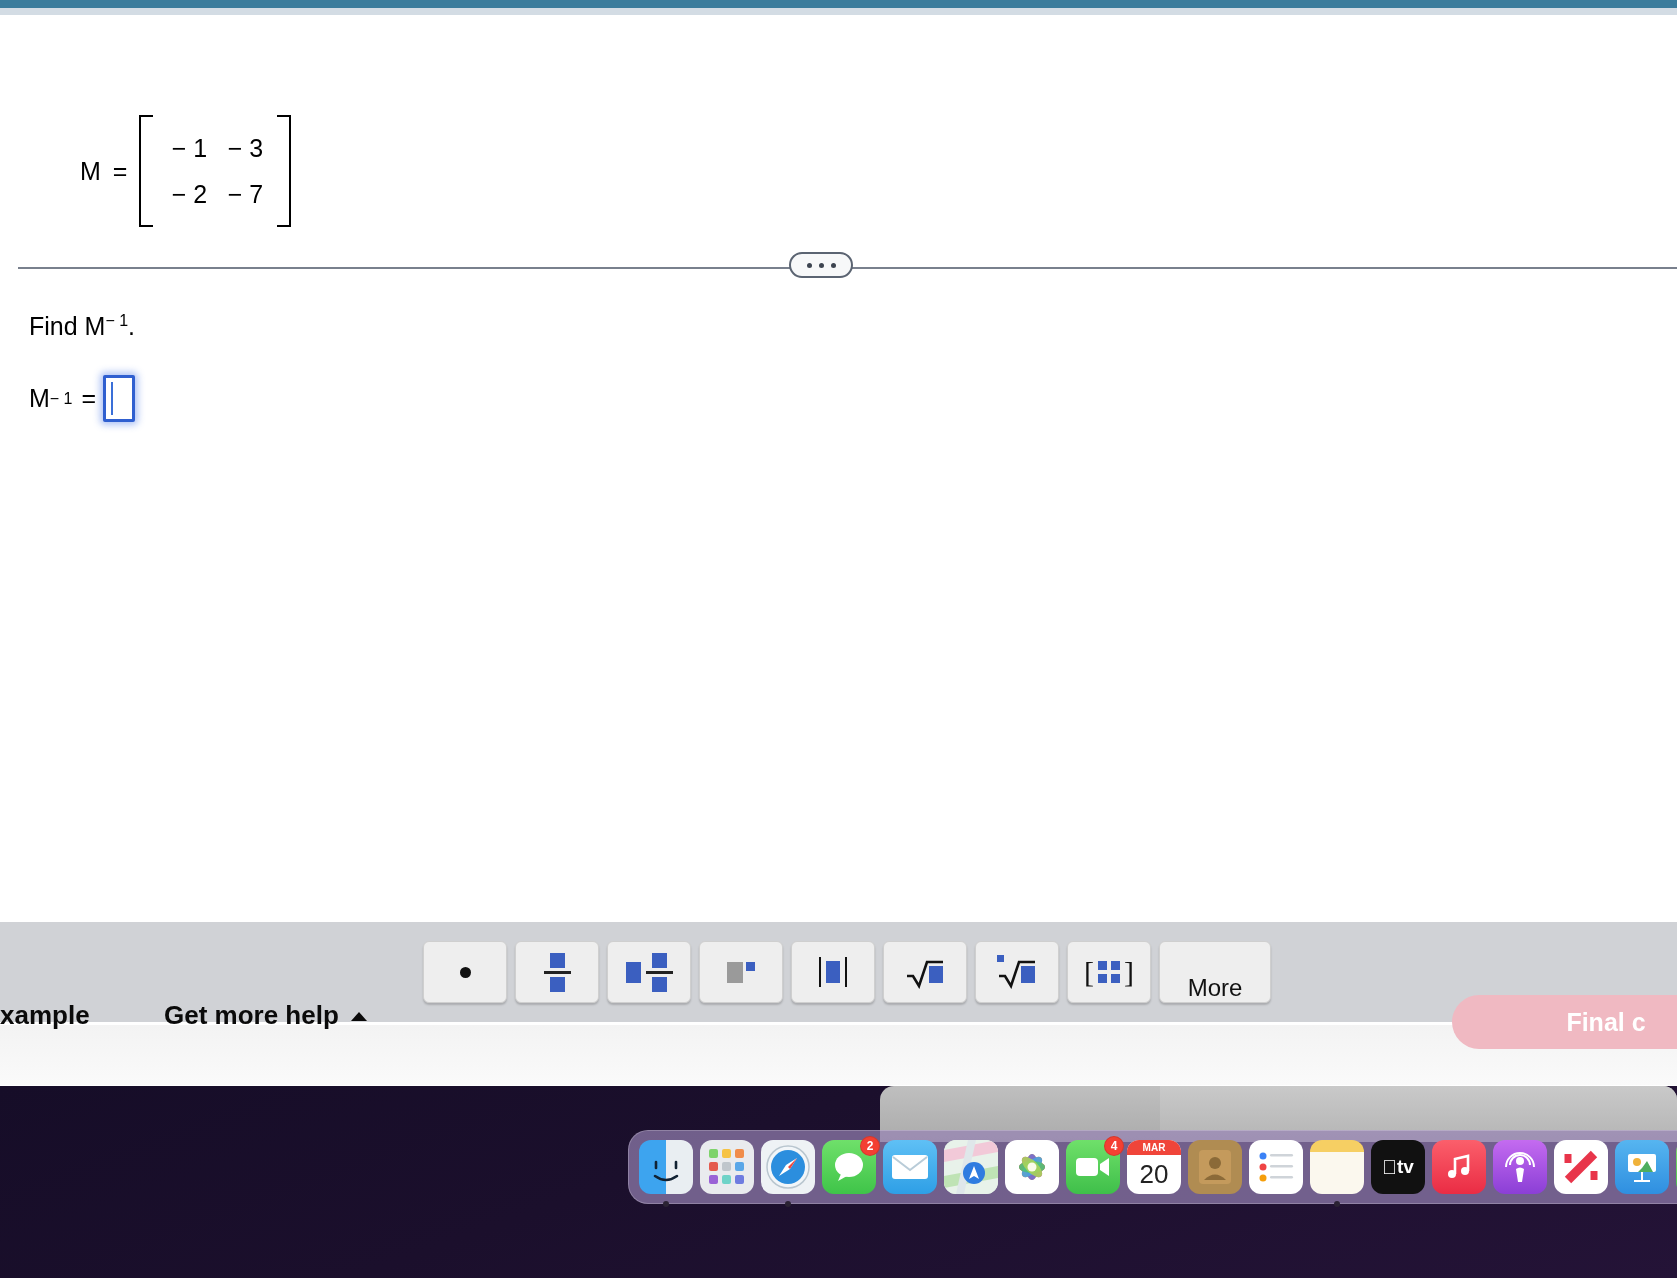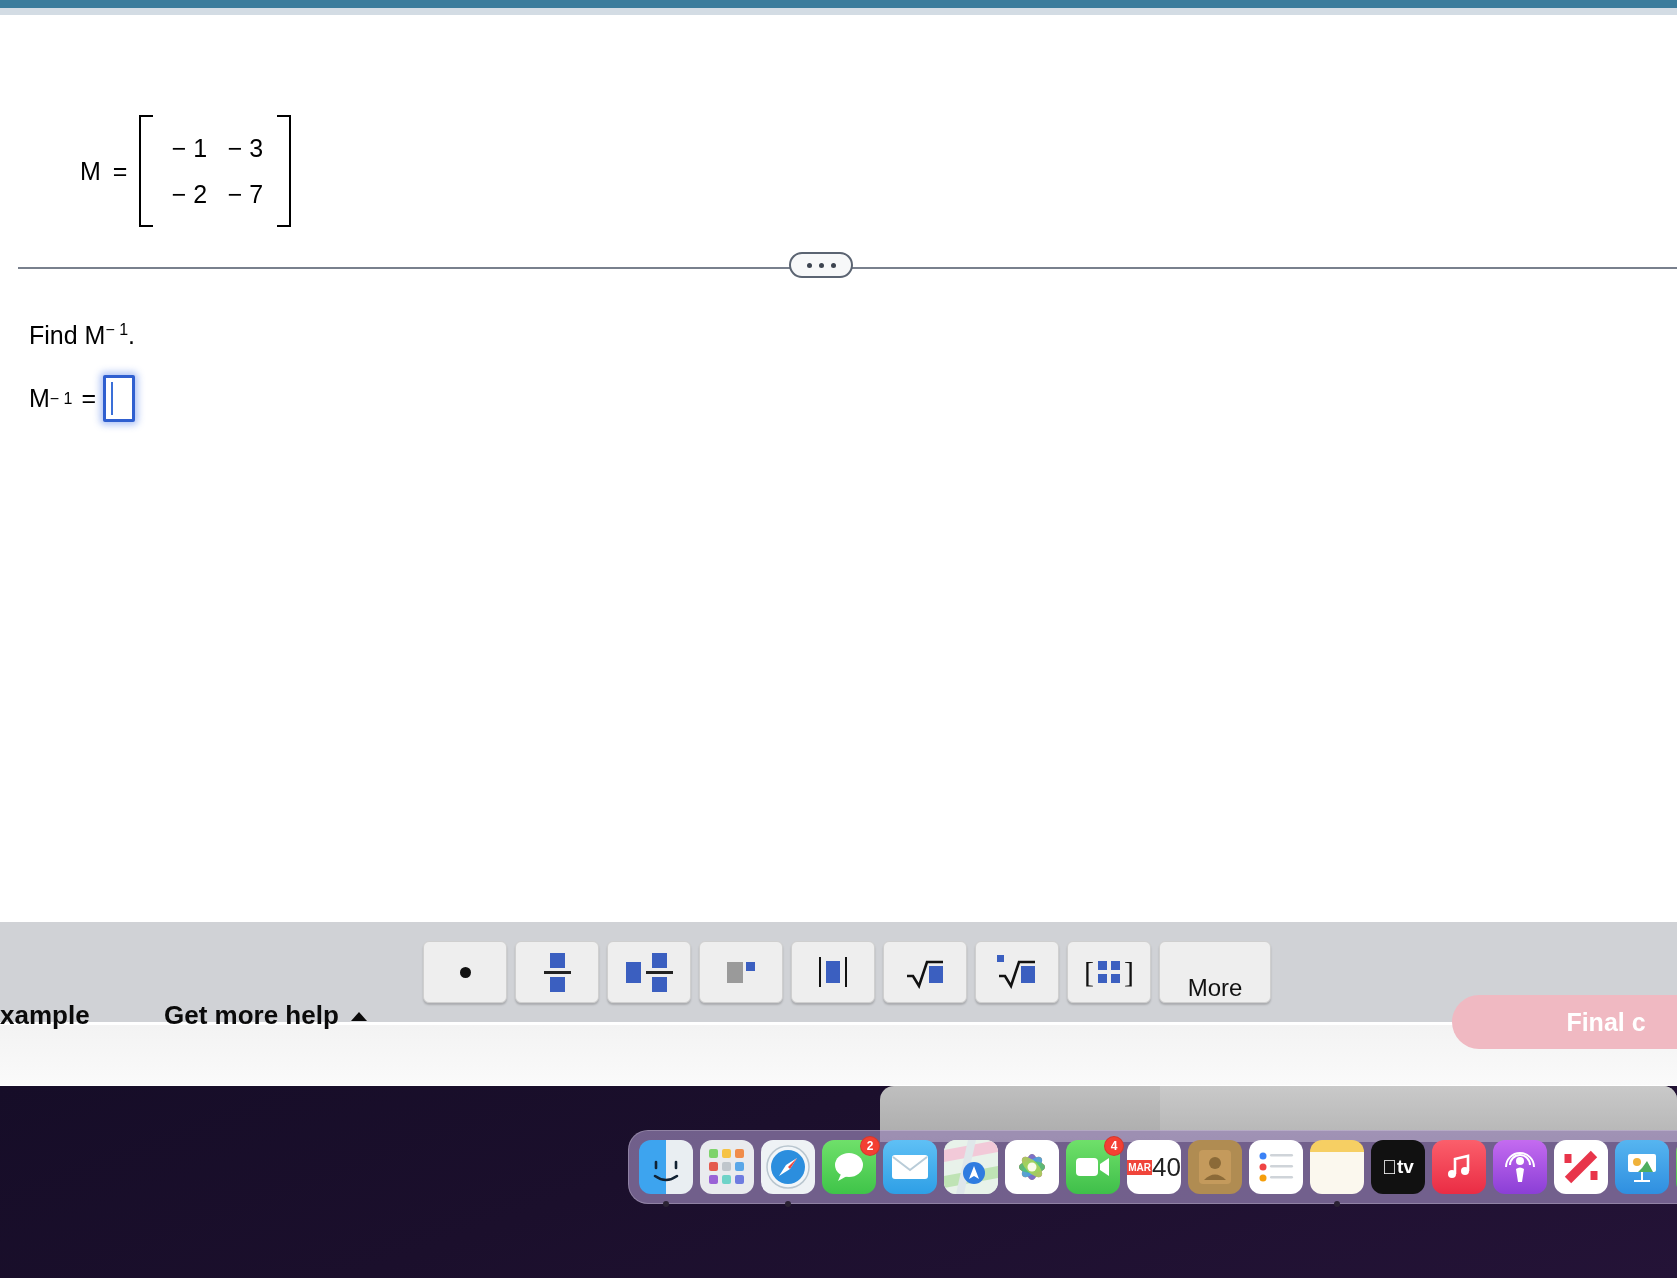--- a/index.html
+++ b/index.html
@@ -70,21 +70,21 @@
     position: absolute; left: 789px; top: 4px;
     width: 64px; height: 26px; border-radius: 13px;
     border: 2px solid #5b6472; background: #f7f8f9;
     display: flex; align-items: center; justify-content: center; gap: 7px;
   }
   .dots-pill i { width: 5px; height: 5px; border-radius: 50%; background: #3d4450; display:block; }
 
   
   .find-line {
     position: absolute; left: 29px; top: 297px;
-    font-size: 25px; color: #000; margin-top: 9px;
+    font-size: 25px; color: #000;
   }
   .answer-line {
     position: absolute; left: 29px; top: 360px;
     display: flex; align-items: center;
     font-size: 25px; color: #000;
   }
   .answer-line .eqs { margin: 0 7px 0 9px; }
   .answer-box {
     width: 32px; height: 47px; background: #fff;
     border: 3px solid #2f5fd0; border-radius: 2px;
@@ -447,23 +447,23 @@
       <div class="dock-icon" style="background:linear-gradient(#6fe06a,#3fbf4a);">
         <svg width="38" height="26" viewBox="0 0 38 26">
           <rect x="2" y="4" width="22" height="18" rx="4" fill="#fff"></rect>
           <path d="M26 10 L35 4 L35 22 L26 16 Z" fill="#fff"></path>
         </svg>
       </div>
       <span class="badge">4</span>
     </div>
 
     <div class="dock-item">
-      <div class="dock-icon" style="background:#fff;flex-direction:row;">
+      <div class="dock-icon" style="background:#fff;flex-direction:column;">
         <div style="width:100%;height:15px;background:#f0453a;color:#fff;font-size:10px;font-weight:bold;display:flex;align-items:center;justify-content:center;">MAR</div>
-        <div style="flex:1;width:100%;display:flex;align-items:center;justify-content:center;color:#222;font-size:26px;">40</div>
+        <div style="flex:1;width:100%;display:flex;align-items:center;justify-content:center;color:#222;font-size:26px;">20</div>
       </div>
     </div>
 
     <div class="dock-item">
       <div class="dock-icon" style="background:#b08c52;">
         <svg width="40" height="40" viewBox="0 0 40 40">
           <rect x="4" y="3" width="32" height="34" rx="4" fill="#c49a5c"></rect>
           <circle cx="20" cy="16" r="6" fill="#8b6a38"></circle>
           <path d="M9 33 q11 -11 22 0 Z" fill="#8b6a38"></path>
         </svg>

